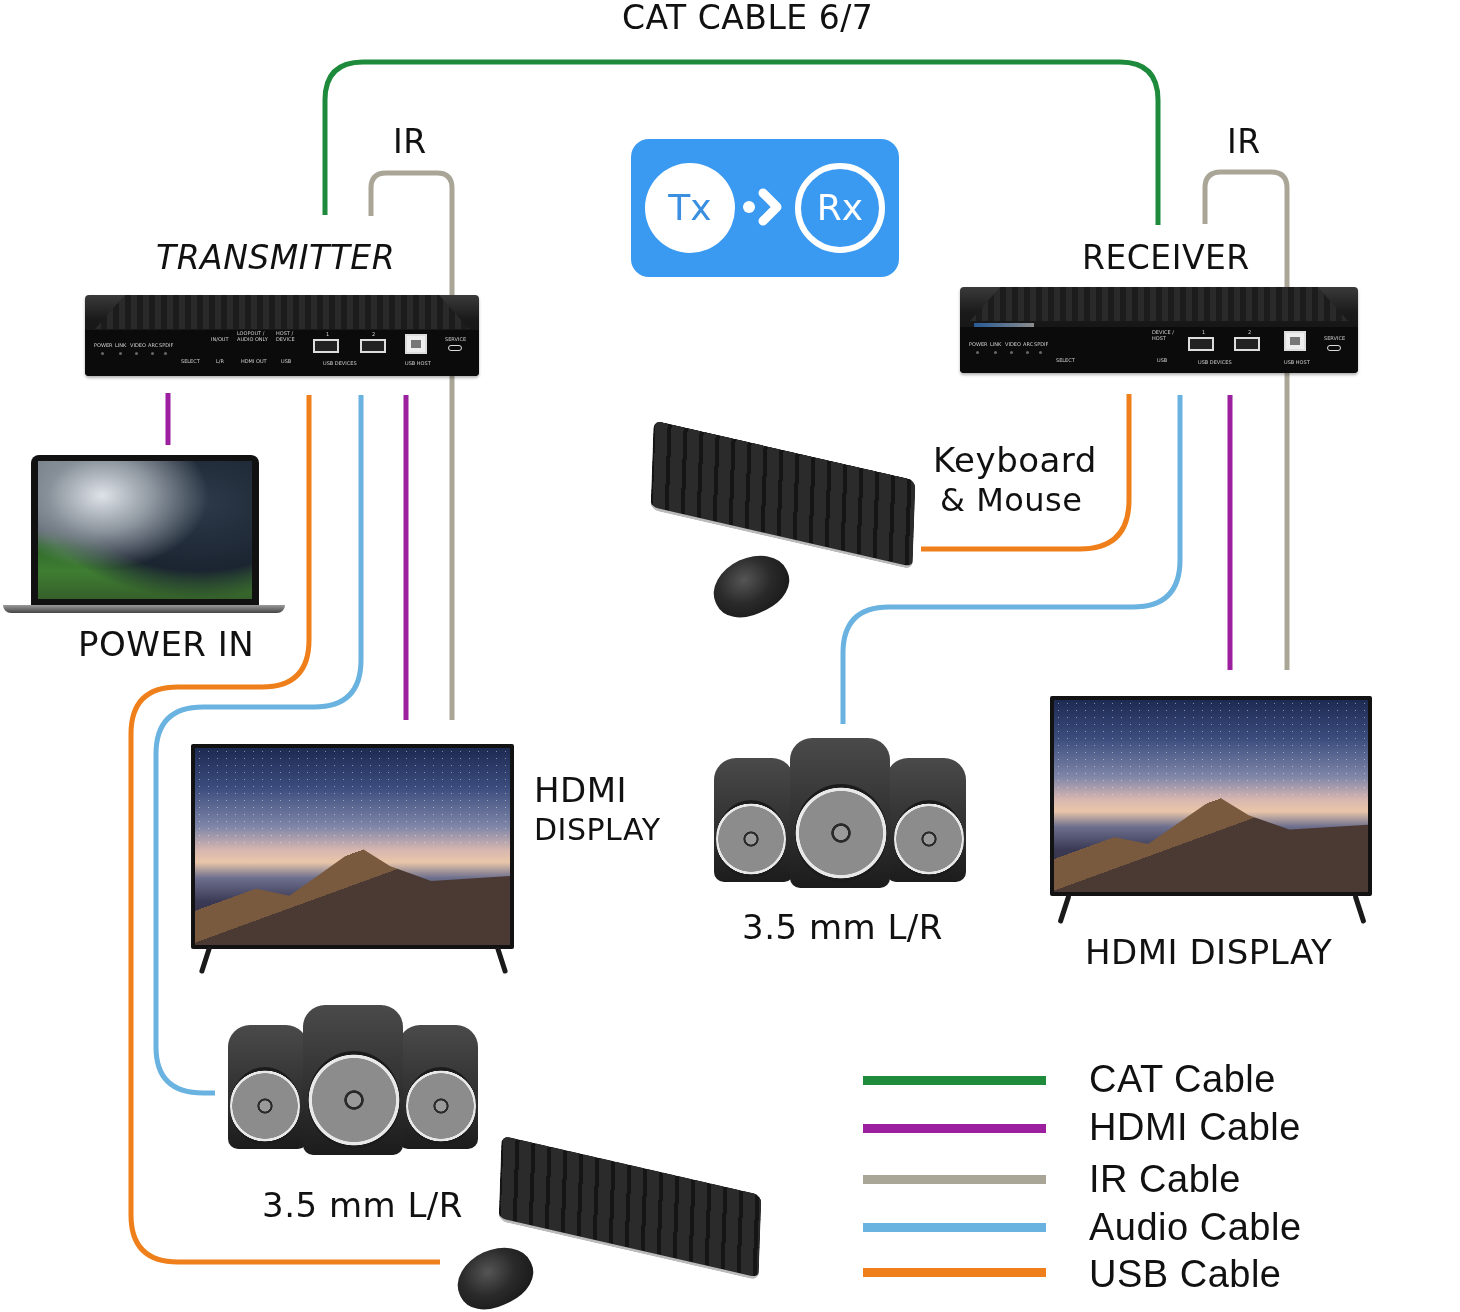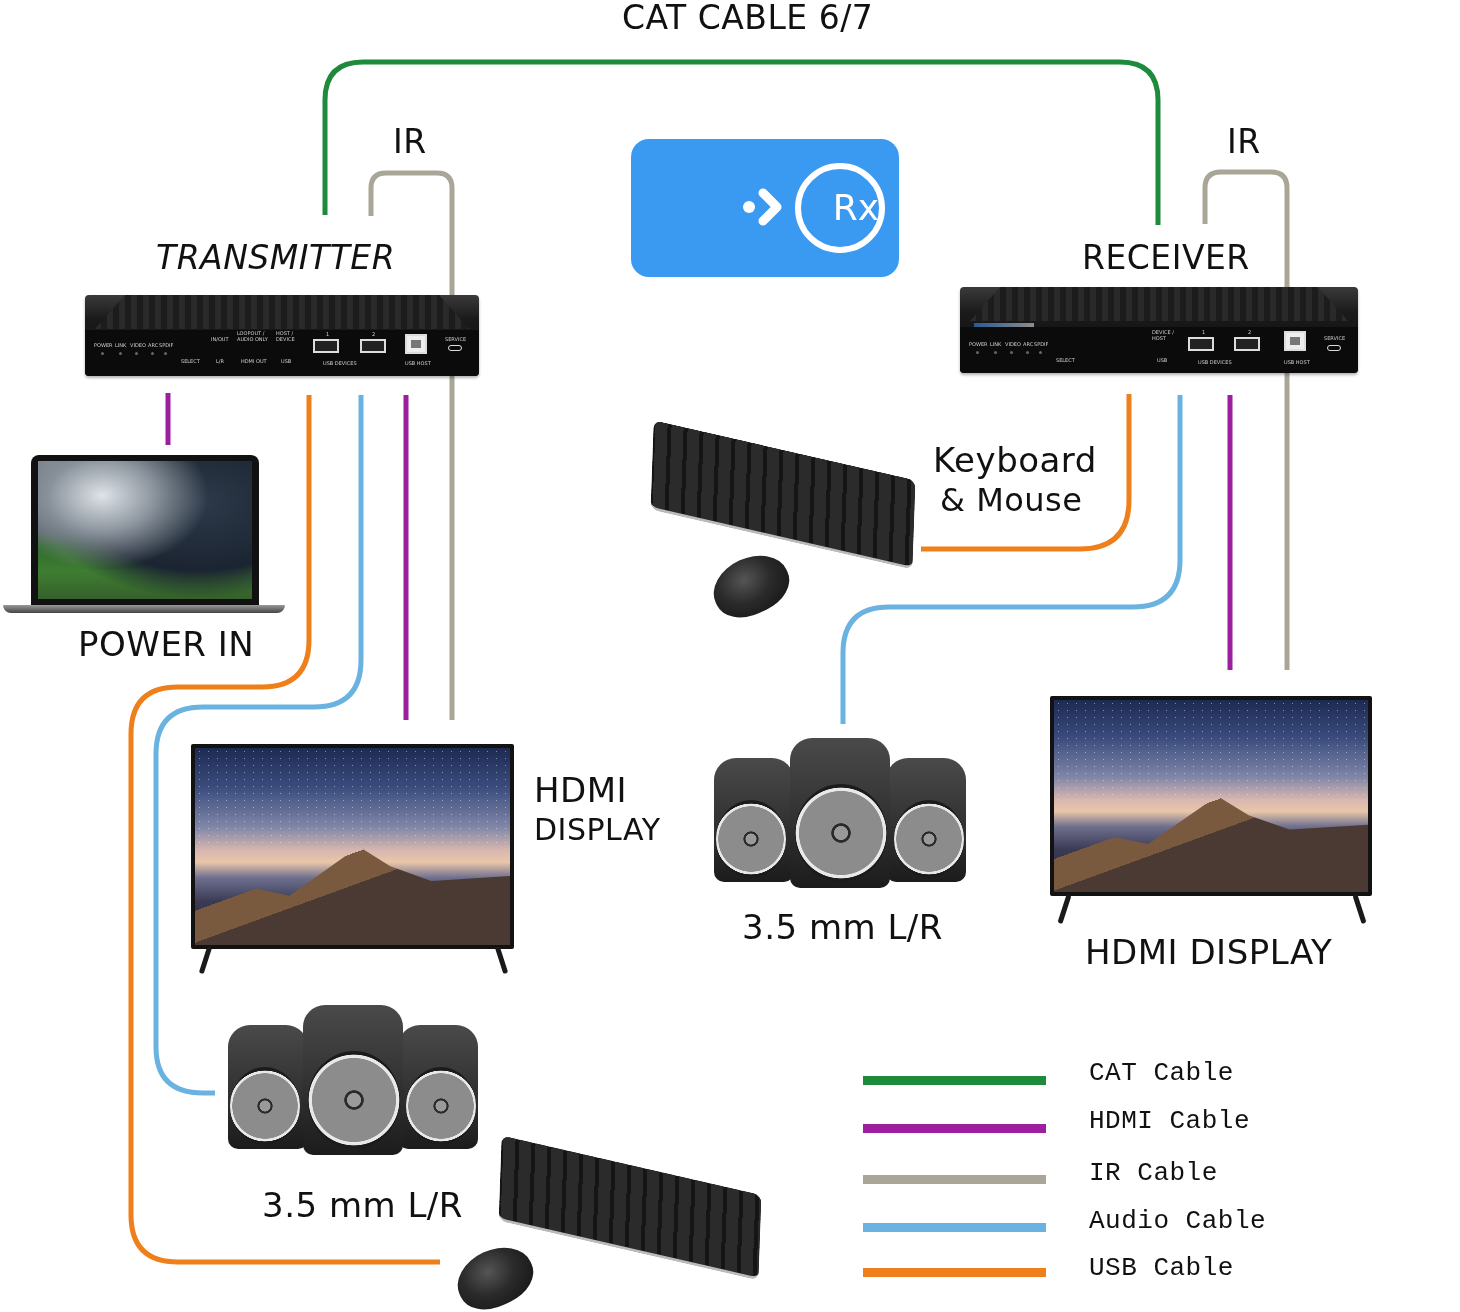--- a/index.html
+++ b/index.html
@@ -17,21 +17,21 @@
   .extender .led { position: absolute; width: 3px; height: 3px; border-radius: 50%; background: #666; }
   .usb-a { position: absolute; width: 26px; height: 14px; border: 2px solid #ddd; background: #222; }
   .usb-b { position: absolute; width: 22px; height: 20px; border: 2px solid #ddd; background: #eee; }
   .usb-b::after { content: ""; position: absolute; left: 4px; top: 4px; width: 10px; height: 8px; background: #777; }
   .micro { position: absolute; width: 14px; height: 6px; border: 1.5px solid #ddd; border-radius: 3px; }
   .brand-strip { position: absolute; left: 14px; top: 36px; height: 6px; width: 60px; background: linear-gradient(90deg,#2a6bb5,#aaa); opacity: .8; }
 
   
   .badge { position: absolute; left: 631px; top: 139px; width: 268px; height: 138px; background: #3a99f0; border-radius: 18px; }
   .badge .tx { position: absolute; left: 14px; top: 24px; width: 90px; height: 90px; border-radius: 50%; background: #fff; color: #3a8fe0; font-size: 36px; text-align: center; line-height: 90px; }
-  .badge .rx { position: absolute; left: 164px; top: 24px; width: 90px; height: 90px; border-radius: 50%; border: 6px solid #fff; color: #fff; font-size: 36px; text-align: right; line-height: 78px; }
+  .badge .rx { position: absolute; left: 164px; top: 24px; width: 90px; height: 90px; border-radius: 50%; border: 6px solid #fff; color: #fff; font-size: 36px; text-align: center; line-height: 78px; }
   .badge .arrow { position: absolute; left: 110px; top: 48px; width: 50px; height: 40px; }
 
   
   .laptop-screen { position: absolute; background: #111; border-radius: 8px 8px 0 0; padding: 6px 7px 6px 7px; }
   .laptop-screen .img { width: 100%; height: 100%; background:
       radial-gradient(ellipse at 30% 25%, #dfe3e8 0%, #8a939c 25%, transparent 50%),
       radial-gradient(ellipse at 75% 30%, #2d3a4a 0%, #1b2431 50%, transparent 70%),
       linear-gradient(#6f7781 0%, #4e5761 50%, #2f6b2a 62%, #3f7d32 80%, #35602a 100%); position: relative; overflow: hidden; }
   .laptop-base { position: absolute; background: linear-gradient(#9a9a9a, #444); border-radius: 0 0 8px 8px; }
 
@@ -50,21 +50,21 @@
   .spk { position: absolute; background: linear-gradient(#4a4a4a, #1c1c1c); border-radius: 22px 22px 10px 10px; }
   .cone { position: absolute; border-radius: 50%; background: radial-gradient(circle, #9a9a9a 0 10%, #2a2a2a 11% 14%, #8c8c8c 15% 62%, #e8e8e8 63% 67%, #1b1b1b 68% 100%); }
 
   
   .keyboard { position: absolute; background: #151515; border-radius: 8px; border-bottom: 3px solid #bbb;
     background-image: repeating-linear-gradient(90deg, transparent 0 2px, #2b2b2b 2px 14px, transparent 14px 16px), repeating-linear-gradient(0deg, transparent 0 2px, #151515 2px 3px, transparent 3px 14px); }
   .mouse { position: absolute; width: 78px; height: 56px; border-radius: 50% 50% 45% 45%; background: radial-gradient(ellipse at 45% 35%, #555 0%, #2a2a2a 45%, #111 100%); }
 
   
   .legend-line { position: absolute; left: 863px; width: 183px; height: 9px; }
-  .legend-text { position: absolute; left: 1089px; font-size: 26px; font-family: Liberation Mono, monospace; letter-spacing: 0.5px; }
+  .legend-text { position: absolute; left: 1089px; font-size: 38px; font-family: Liberation Sans, sans-serif; letter-spacing: 0.5px; }
 </style>
 </head>
 <body>
 
 <svg class="cables" viewBox="0 0 1460 1312">
 
   <path d="M325 215 V100 Q325 62 363 62 H1120 Q1158 62 1158 100 V225" fill="none" stroke="#1e8a3c" stroke-width="5"></path>
 
   <path d="M371 216 V188 Q371 173 386 173 H437 Q452 173 452 188 V720" fill="none" stroke="#a9a597" stroke-width="5"></path>
 
@@ -81,20 +81,21 @@
   <path d="M1129 394 V500 Q1129 549 1080 549 H921" fill="none" stroke="#ef7f1a" stroke-width="5"></path>
 
   <path d="M1180 395 V560 Q1180 607 1133 607 H889 Q843 607 843 653 V724" fill="none" stroke="#6ab2e0" stroke-width="5"></path>
 
   <path d="M1230 395 V670" fill="none" stroke="#9b1f9e" stroke-width="5"></path>
 </svg>
 
 <div class="label" style="left:622px; top:-2px; font-size:33px;">CAT CABLE 6/7</div>
 
 <div class="badge">
+  <div class="tx">Tx</div>
   <svg class="arrow" viewBox="0 0 50 40">
     <circle cx="8" cy="20" r="6" fill="#fff"></circle>
     <path d="M22 6 L36 20 L22 34" fill="none" stroke="#fff" stroke-width="9" stroke-linecap="round" stroke-linejoin="round"></path>
   </svg>
   <div class="rx">Rx</div>
 </div>
 
 <div class="label label-lg" style="left:156px; top:238px;font-style:italic;">TRANSMITTER</div>
 <div class="label" style="left:393px; top:122px; font-size:33px;">IR</div>
 

